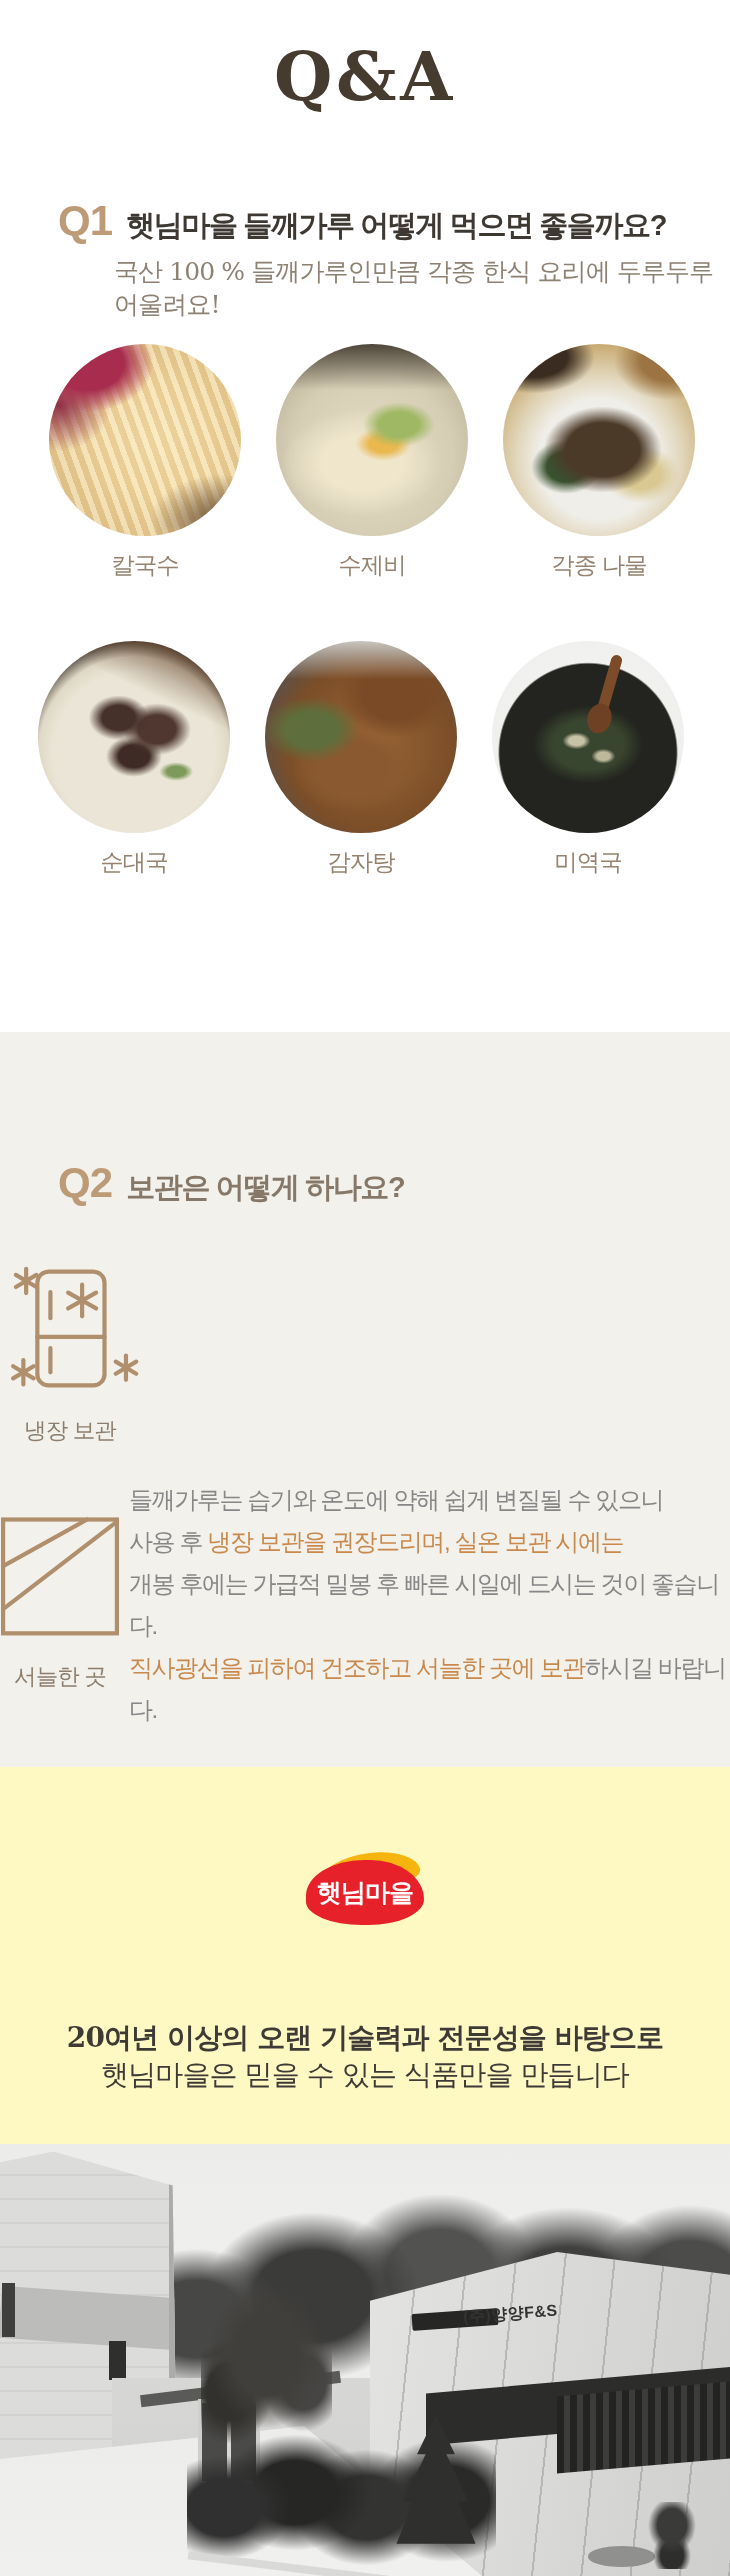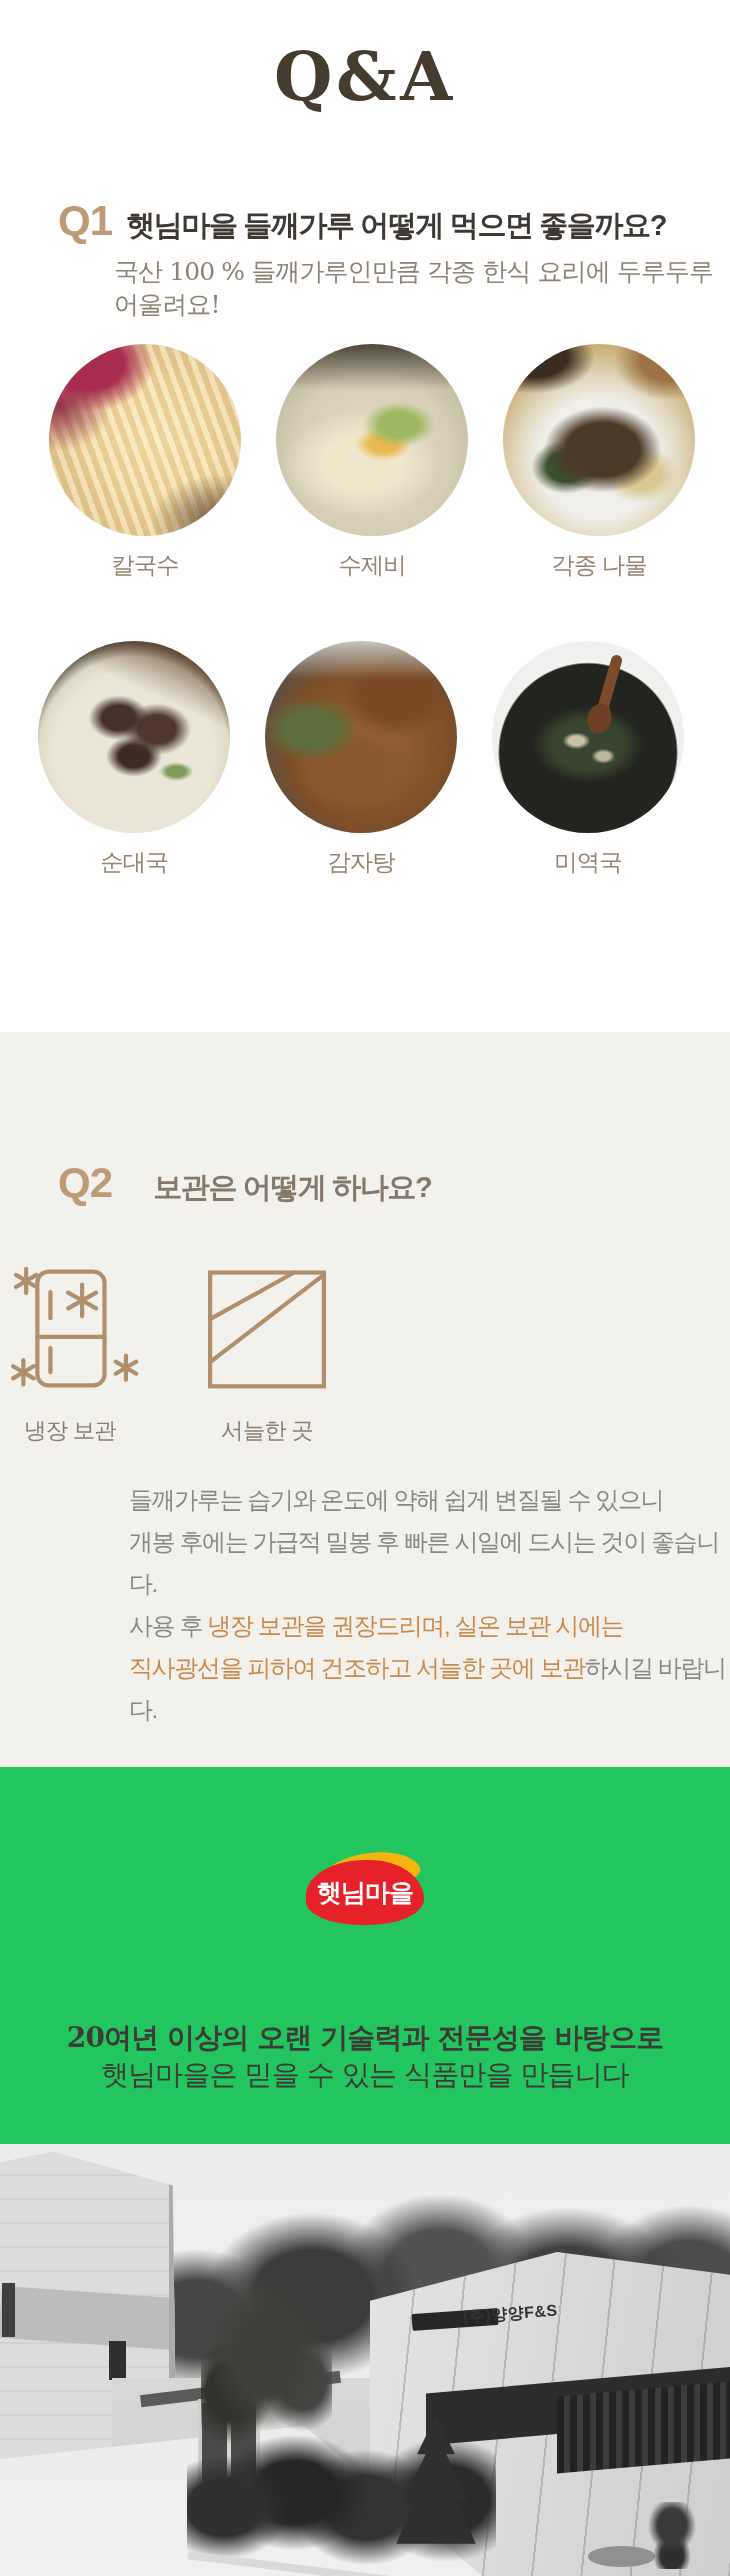--- a/index.html
+++ b/index.html
@@ -3,35 +3,35 @@
 <meta charset="utf-8">
 <style>
   * { margin:0; padding:0; box-sizing:border-box; }
   body { background:#fff; }
   .page { position:relative; width:730px; height:2576px; overflow:hidden;
           background:#fff; font-family:"Liberation Sans", sans-serif; }
 
   
   .sec-white { position:absolute; top:0; left:0; width:730px; height:1032px; background:#ffffff; }
   .sec-beige { position:absolute; top:1032px; left:0; width:730px; height:735px; background:#F3F1EC; }
-  .sec-gray  { position:absolute; top:1767px; left:0; width:730px; height:809px; background:#22c55e; }
+  .sec-gray  { position:absolute; top:1767px; left:0; width:730px; height:809px; background:#fef9c3; }
 
   
   .qa-title { position:absolute; top:37px; left:0; width:100%; text-align:center;
               font-family:"DejaVu Serif", serif; font-weight:700; font-size:67px;
               color:#463B2F; letter-spacing:3.7px; }
 
   
   .q-row { position:absolute; left:58px; display:flex; align-items:baseline; gap:14px; }
   .q-row1 { top:197px; }
   .q-row2 { top:127px; }
   .q-num { font-size:42px; font-weight:800; color:#BD9B77; letter-spacing:-0.9px; }
   .q-text { font-size:29px; font-weight:700; letter-spacing:-1.4px; }
   .q-text.dark { color:#3E3833; }
-  .q-text.brown { color:#867868;margin-left:27px; }
+  .q-text.brown { color:#867868; }
   .q-subtitle { position:absolute; top:255px; left:114px;
                 font-family:"DejaVu Serif", serif; font-size:25px; color:#8C8173; letter-spacing:-0.9px; }
 
   
   .food-grid { position:absolute; top:344px; left:0; width:730px; }
   .food-row { display:flex; padding-left:49px; gap:35px;align-items:flex-end; }
   .food-row + .food-row { margin-top:60px;padding-left:38px; }
   .food-item { width:192px; text-align:center; }
   .food-circle { position:relative; width:192px; height:192px; border-radius:50%; overflow:hidden; }
   .food-label { margin-top:13px; font-size:23.4px; color:#95836F; letter-spacing:-0.9px; }
@@ -74,21 +74,21 @@
     radial-gradient(ellipse 58px 41px at 50% 54%, #39462F 0 60%, rgba(57,70,47,0) 95%),
     radial-gradient(circle 90px at 50% 58%, #23241F 0 98%, rgba(35,36,31,0) 100%),
     radial-gradient(circle at 50% 45%, #F6F6F4 0%, #EFEFED 70%, #E4E4E2 100%); }
   .spoon { position:absolute; top:13px; left:112px; width:11.2px; height:62px;
            background:#7B4B2A; border-radius:5.6px; transform:rotate(16deg); }
   .spoon::after { content:""; position:absolute; bottom:-19px; left:-7.5px; width:24px; height:30px;
                   border-radius:50%; background:#6E4124; }
 
   
   .icons-row { position:absolute; top:234px; left:0; width:100%;
-               display:flex; justify-content:flex-start; gap:67px; }
+               display:flex; justify-content:space-between; gap:67px;flex-direction:column; }
   .icon-block { text-align:center; }
   .icon-block.fridge { width:140px; }
   .icon-block.shade { width:120px; }
   .icon-label { margin-top:20.6px; font-size:22.5px; color:#8C7E6D; letter-spacing:-0.9px; }
   .line-icon { stroke:#B08F6D; stroke-width:4.5; fill:none; stroke-linecap:round; }
 
   
   .storage-note { position:absolute; top:447px; left:129px;
                   font-size:24px; line-height:42px; color:#878787; letter-spacing:-1.4px; }
   .storage-note .accent { color:#C9894C; }
@@ -263,22 +263,22 @@
             <line x1="3" y1="57" x2="93" y2="7"></line>
             <line x1="3" y1="103" x2="124" y2="10"></line>
           </g>
         </svg>
         <div class="icon-label">서늘한 곳</div>
       </div>
     </div>
 
     <div class="storage-note">
       <p><span>들깨가루는 습기와 온도에 약해 쉽게 변질될 수 있으니</span></p>
+      <p><span>사용 후 </span><span class="accent">냉장 보관을 권장드리며, 실온 보관 시에는</span></p>
       <p><span>개봉 후에는 가급적 밀봉 후 빠른 시일에 드시는 것이 좋습니다.</span></p>
-      <p><span>사용 후 </span><span class="accent">냉장 보관을 권장드리며, 실온 보관 시에는</span></p>
       <p><span class="accent">직사광선을 피하여 건조하고 서늘한 곳에 보관</span><span>하시길 바랍니다.</span></p>
     </div>
   </div>
 
   <div class="sec-gray">
     <div class="logo">
       <div class="logo-yellow"></div>
       <div class="logo-red">
         <div class="logo-text">햇님마을</div>
       </div>

